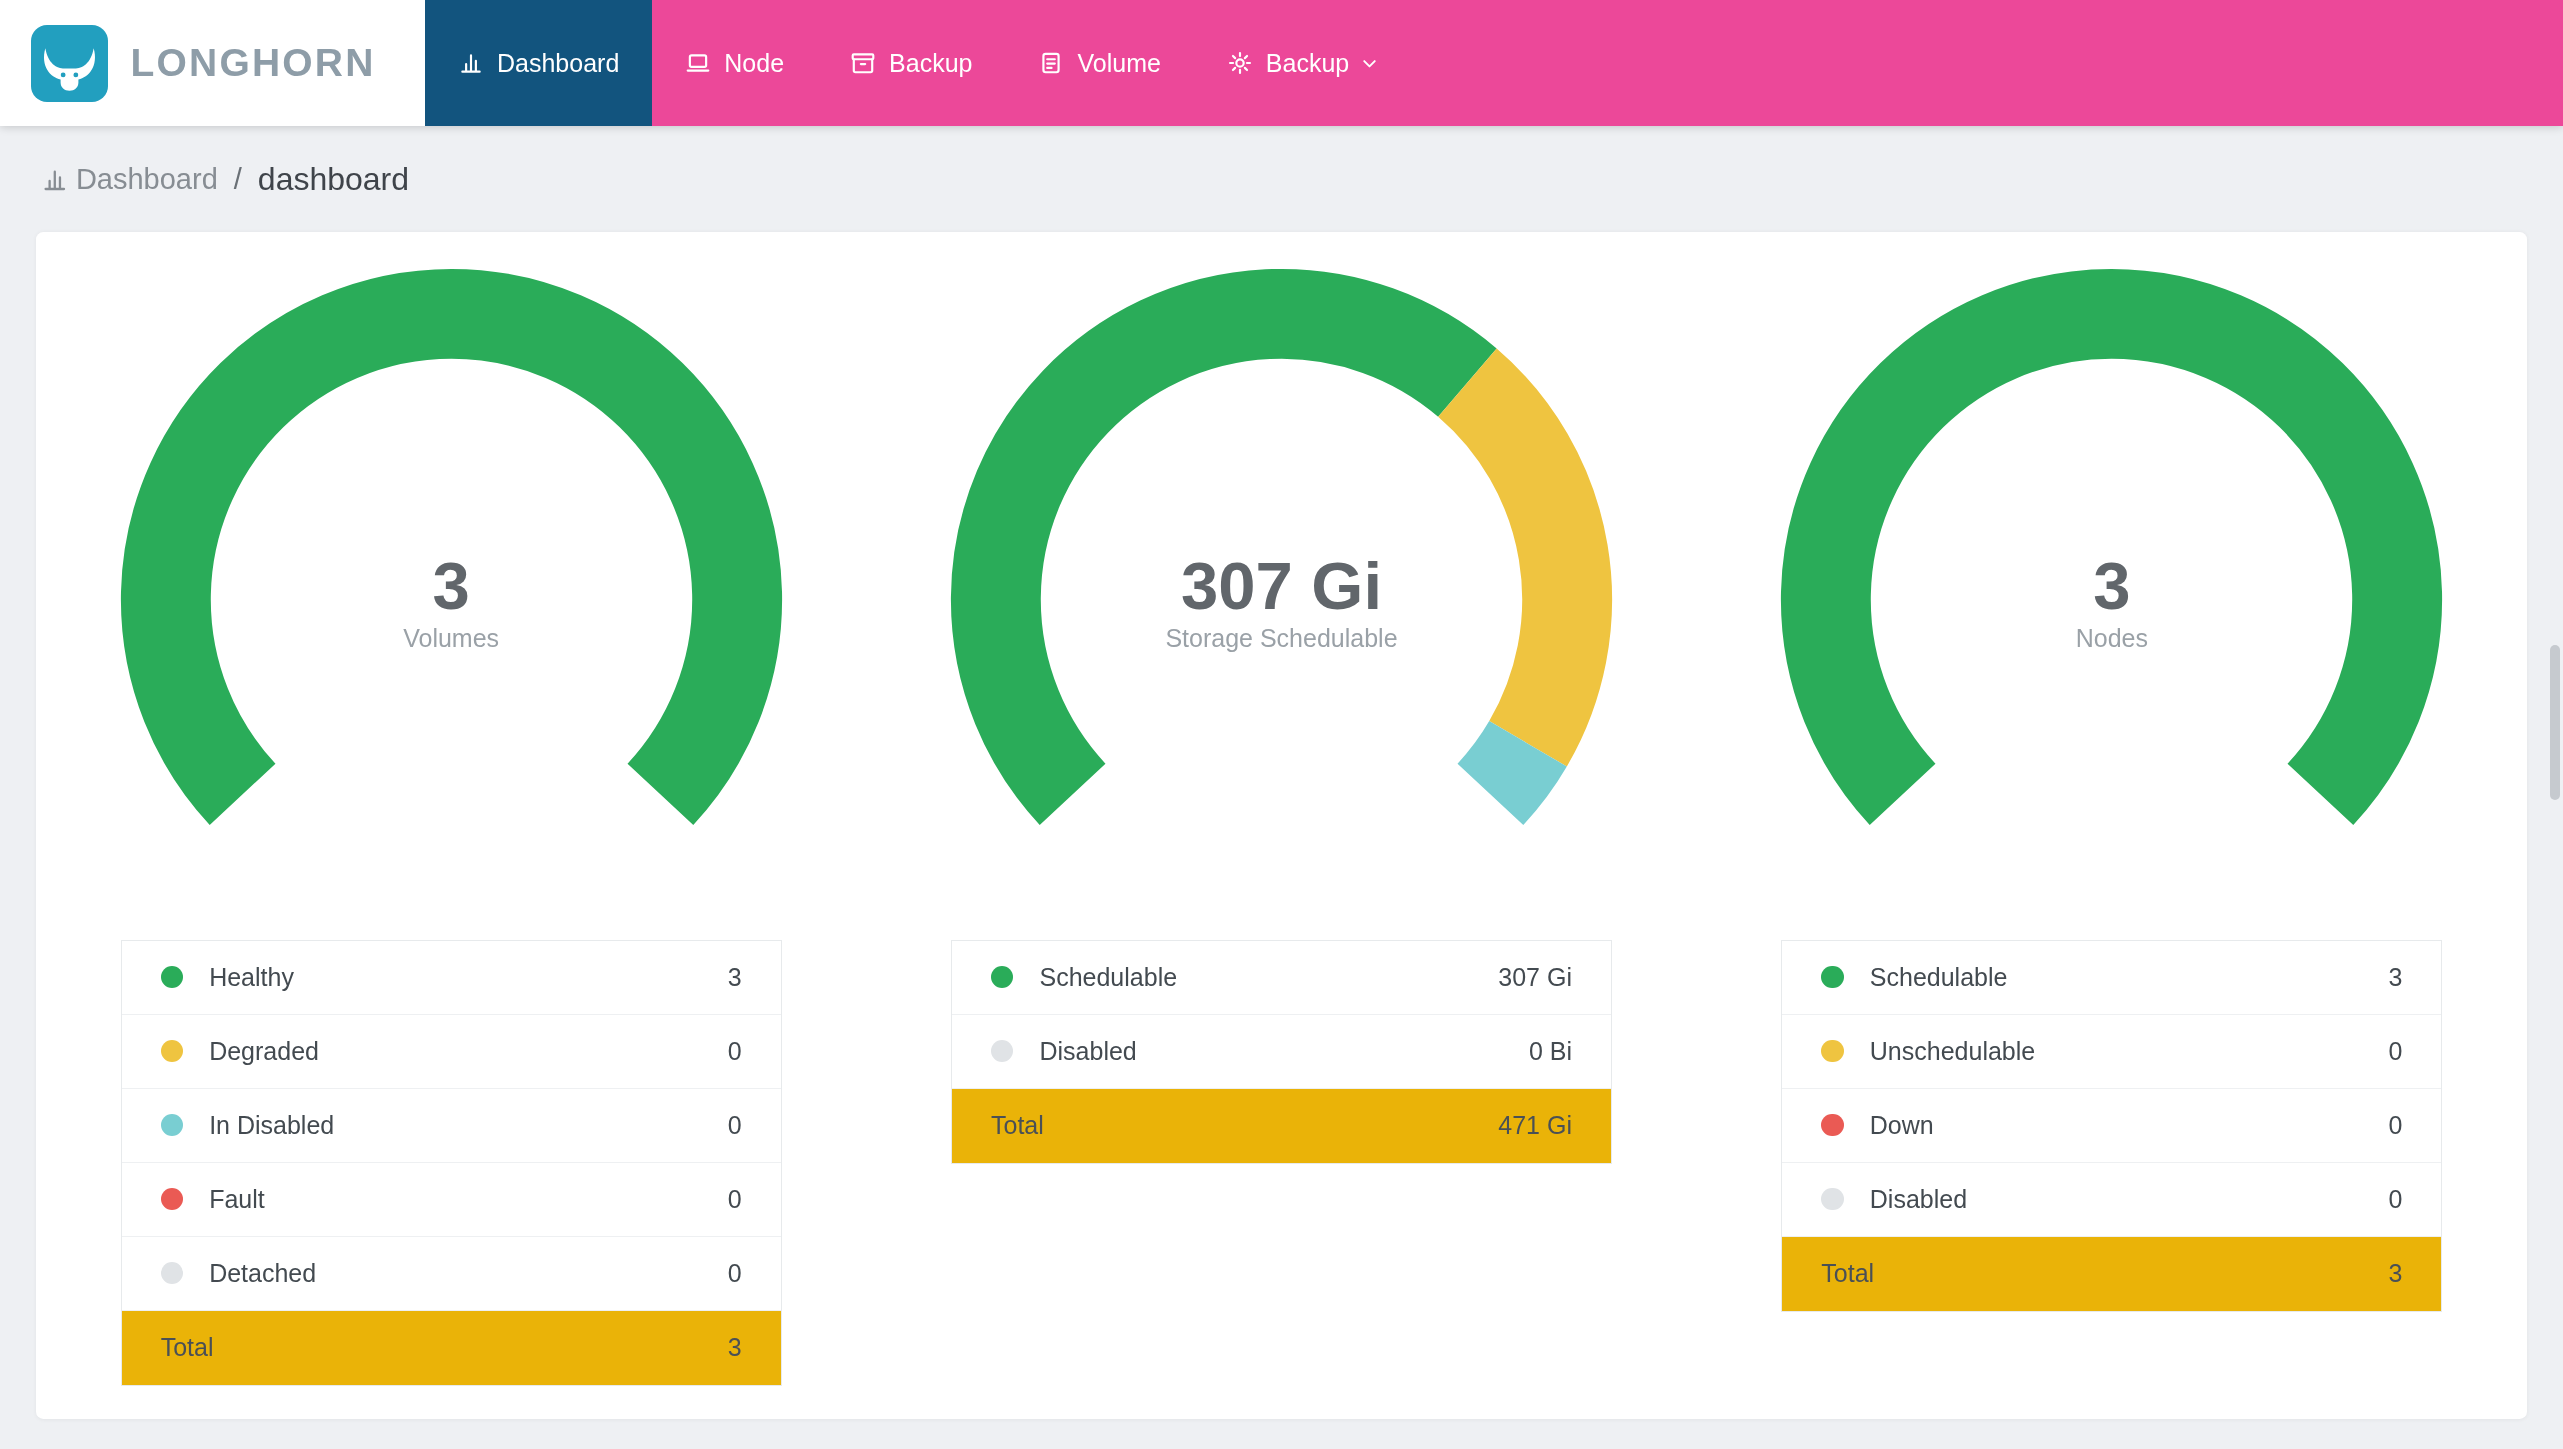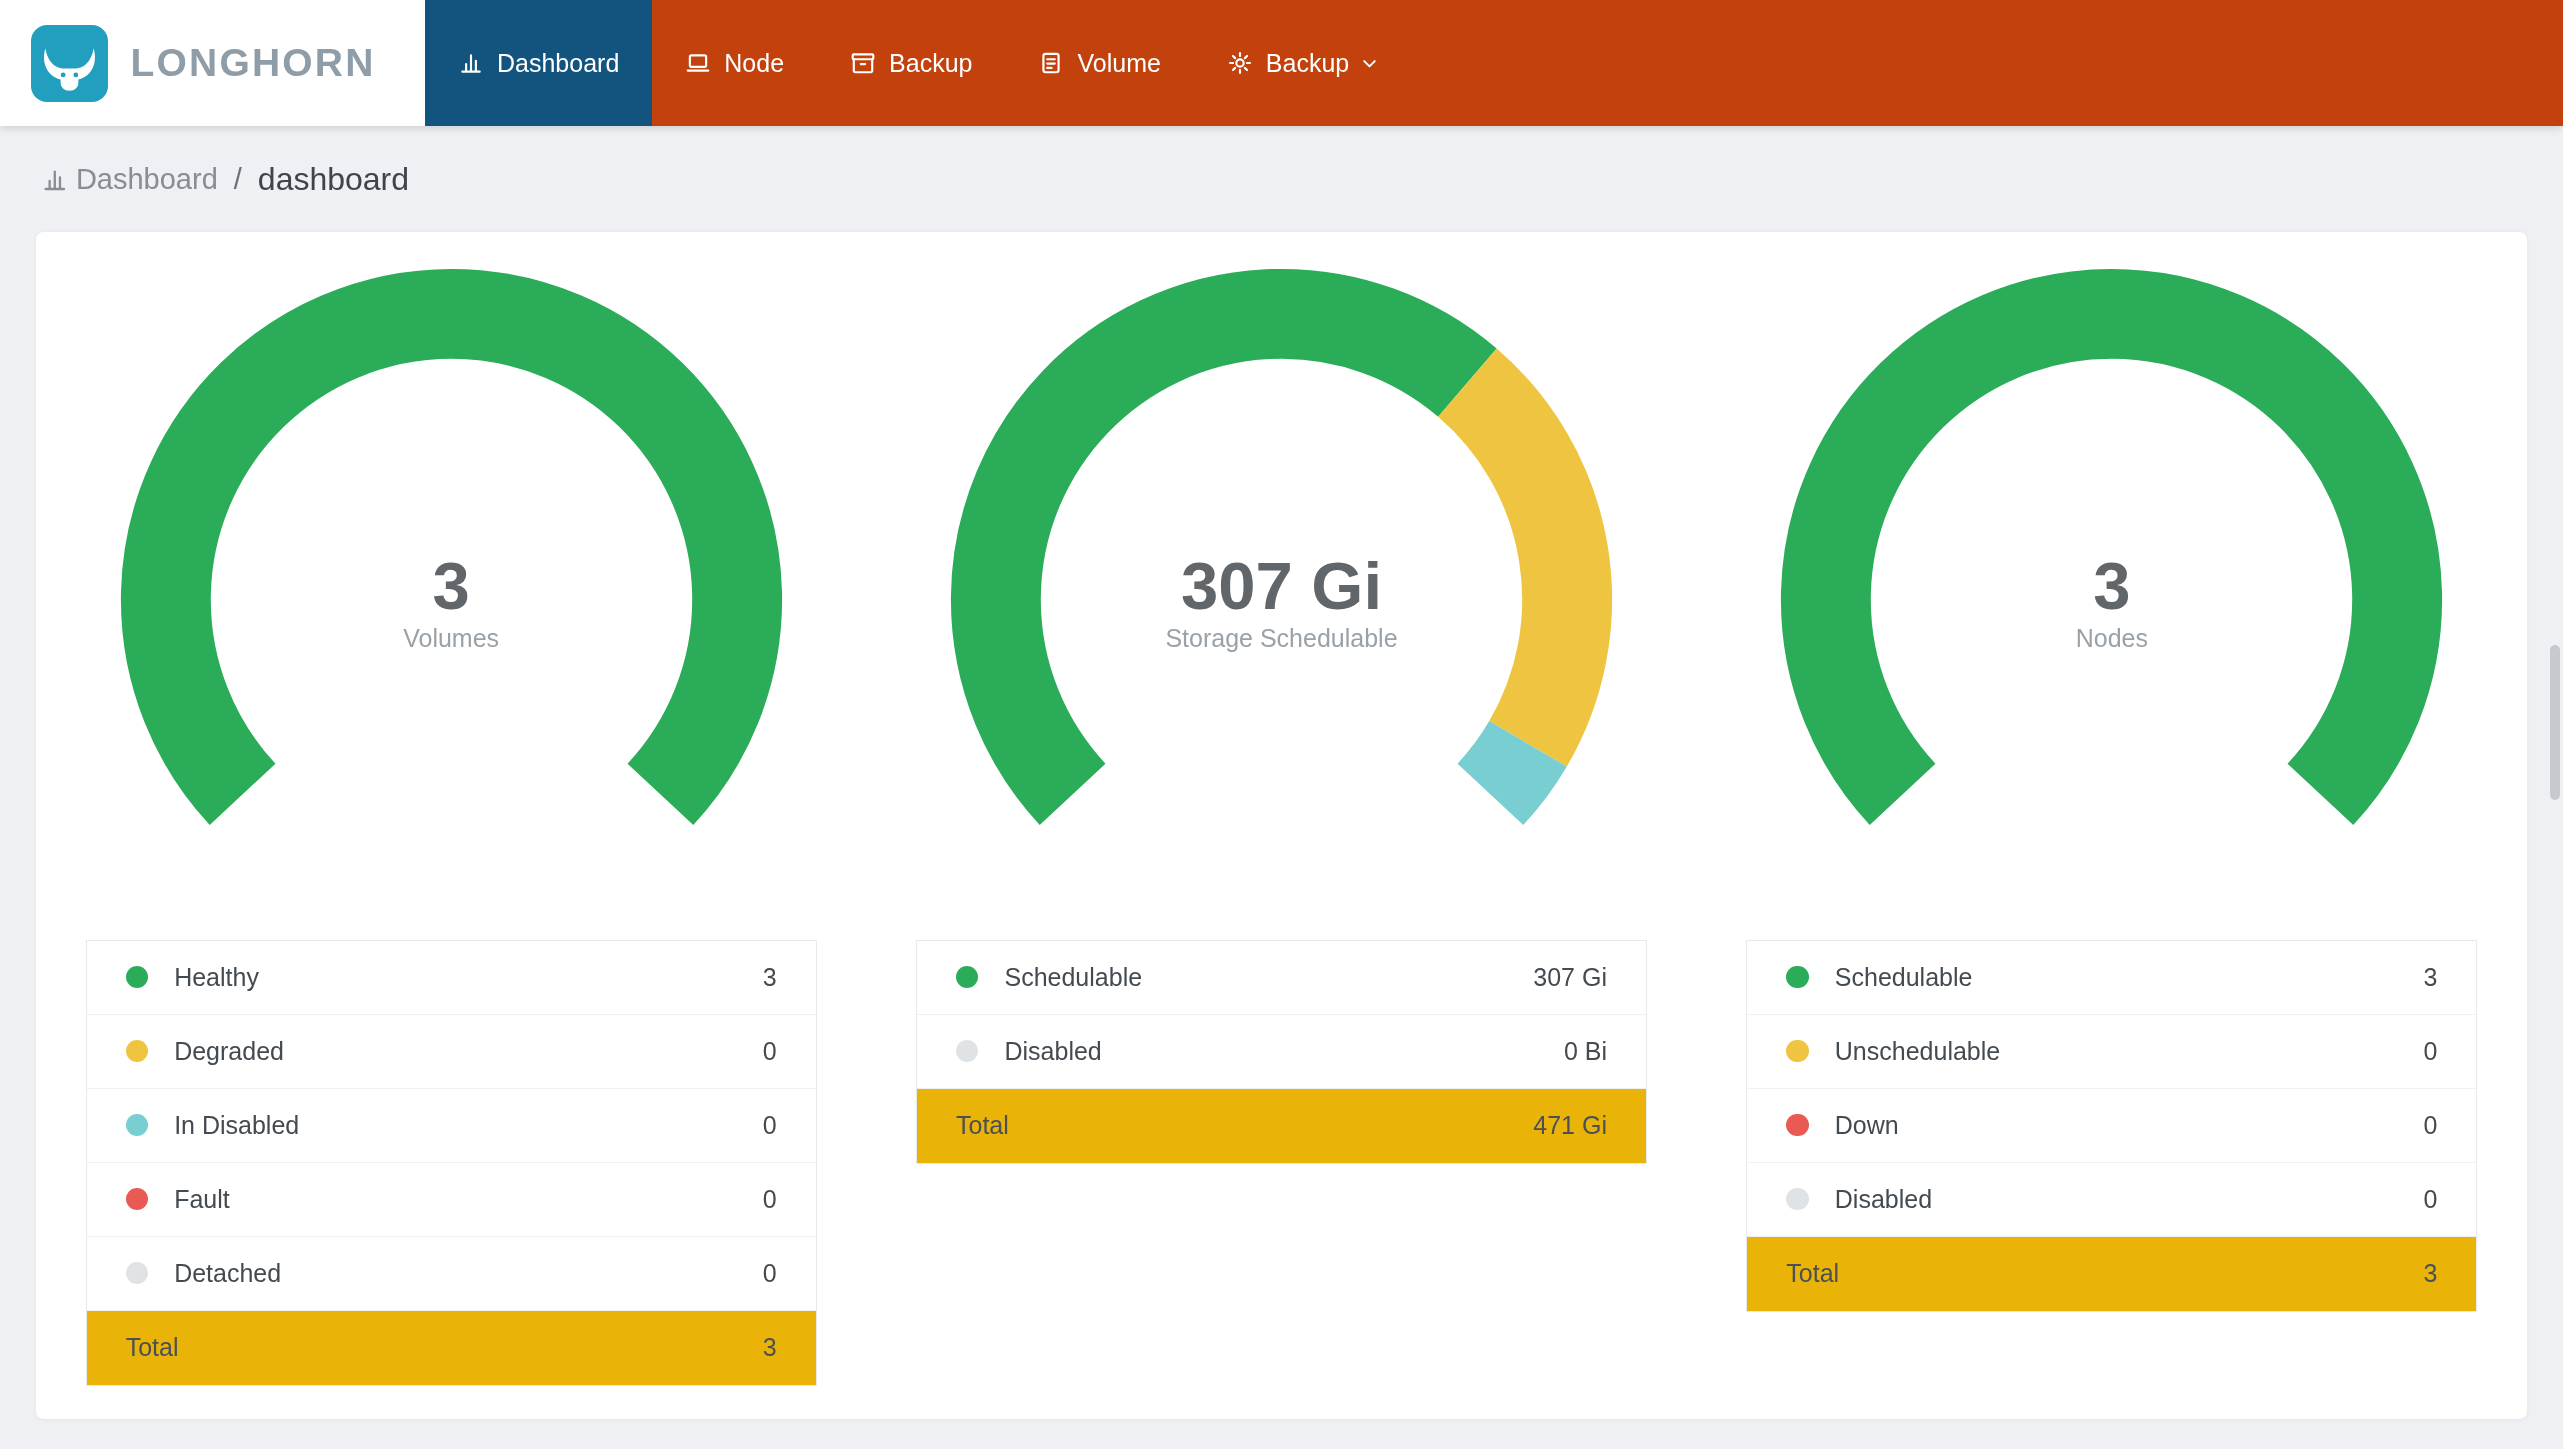--- a/index.html
+++ b/index.html
@@ -7,21 +7,21 @@
   body {
     width:2563px; height:1449px;
     background:#eef0f3;
     font-family:"Liberation Sans", sans-serif;
     overflow:hidden;
     position:relative;
   }
   
   .navbar {
     display:flex; align-items:stretch;
-    height:126px; background:#c2410c;
+    height:126px; background:#ec4899;
     box-shadow:0 2.2px 8.7px rgba(0,0,0,.18);
     position:relative; z-index:5;
   }
   .logo-block {
     width:425px; flex:none; background:#ffffff;
     display:flex; align-items:center; gap:23px;
     padding-left:30.5px; cursor:pointer;
   }
   .logo-mark {
     width:77px; height:77px; border-radius:16px;
@@ -66,21 +66,21 @@
   .gauge-wrap { position:relative; width:667px; height:667px; margin:0 auto; }
   .gauge-wrap svg { display:block; }
   .gauge-center {
     position:absolute; inset:0; display:flex; flex-direction:column;
     align-items:center; justify-content:center; pointer-events:none;
   }
   .gauge-value { font-size:67px; font-weight:600; color:#61666b; }
   .gauge-label { font-size:25px; color:#9aa1a7; }
   
   .legend-table {
-    width:731px; margin:6.5px auto 0;
+    width:661px; margin:6.5px auto 0;
     border:0.7px solid #e7eaec; background:#ffffff;
     font-size:25px; color:#434a50;
   }
   .legend-row {
     display:flex; align-items:center;
     height:74px; padding:0 39px;
     border-bottom:0.7px solid #eef0f2;
   }
   .legend-row:last-child { border-bottom:none; }
   .legend-row.total { background:#eab308; color:#4a5056; }

